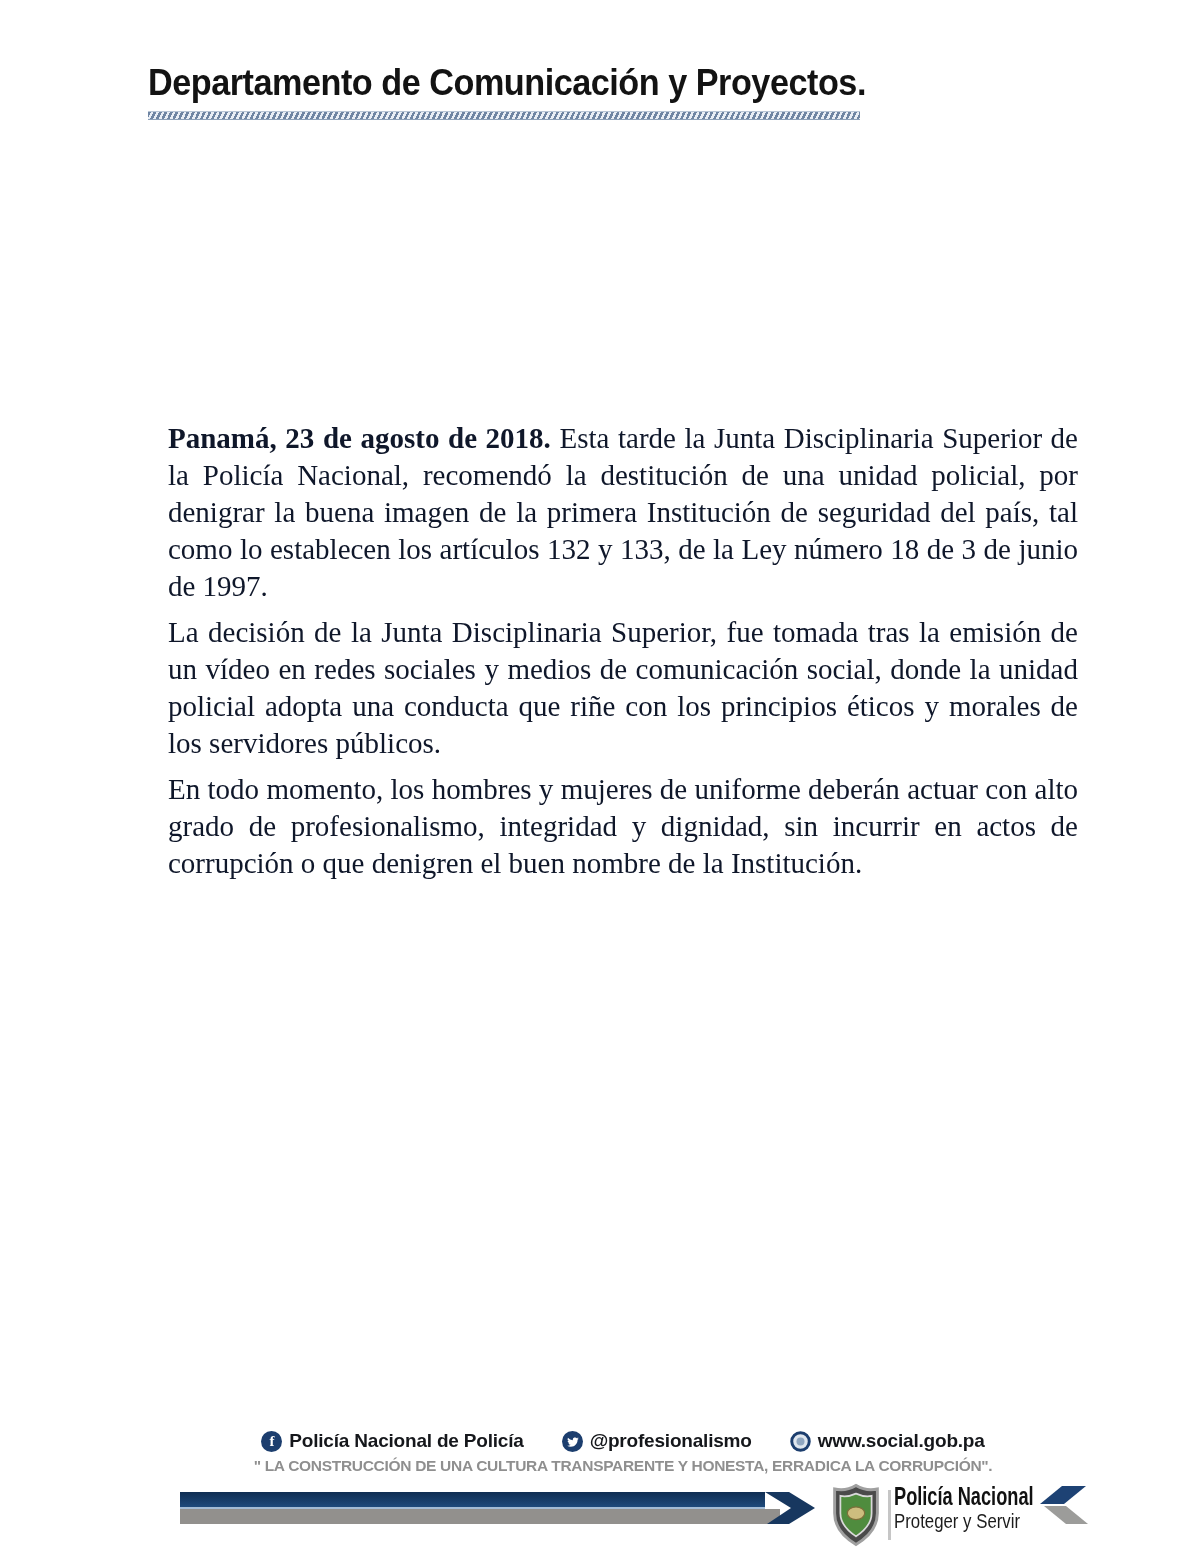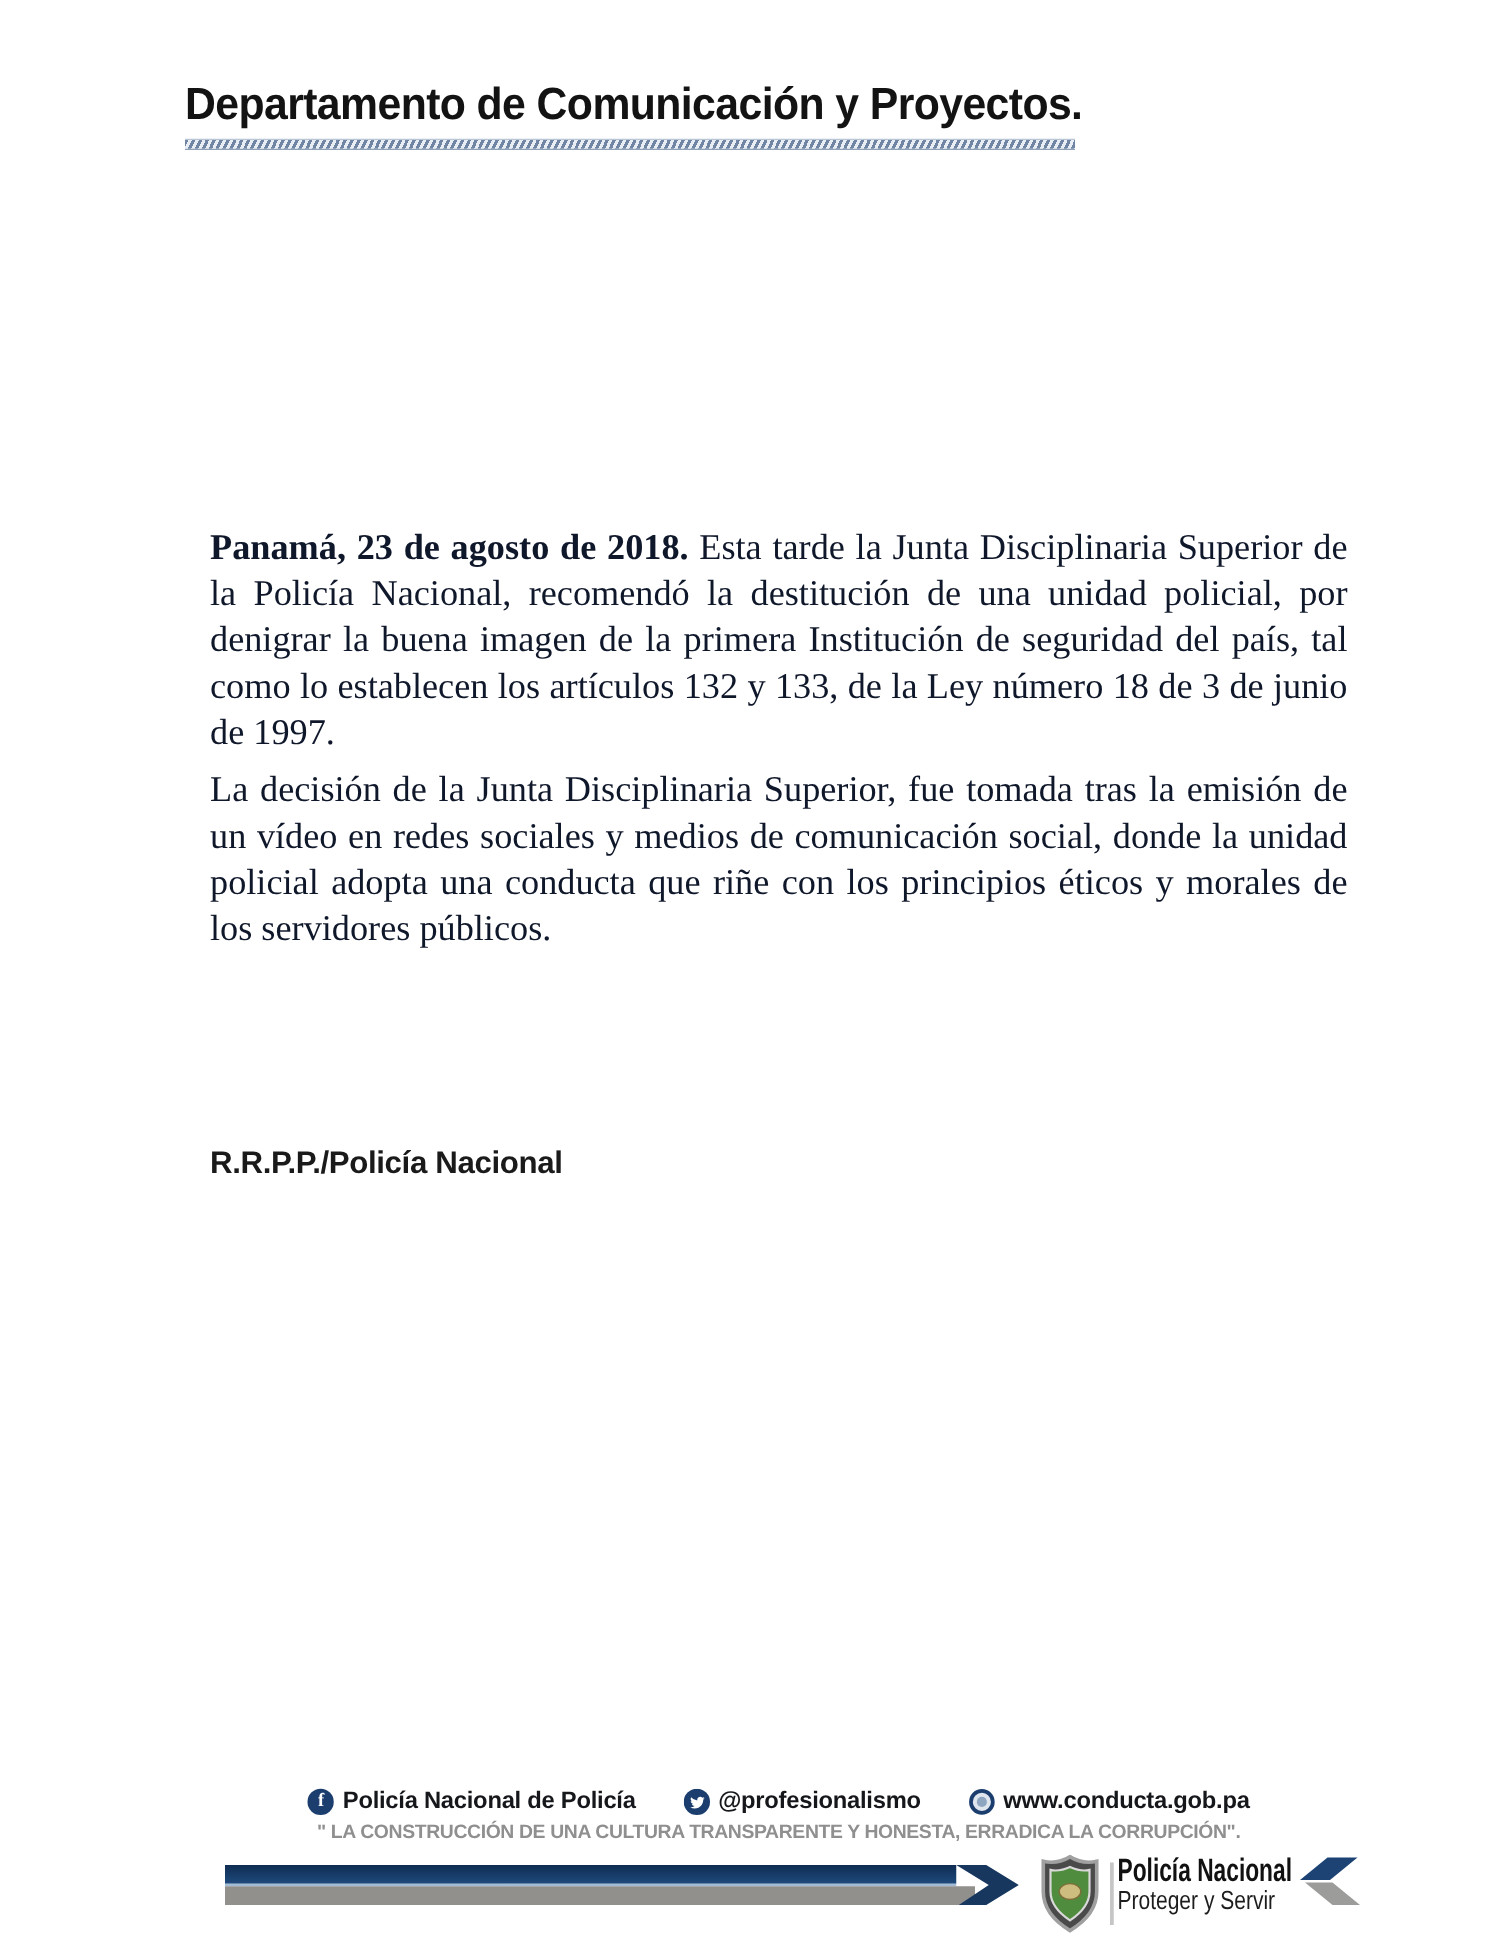--- a/index.html
+++ b/index.html
@@ -211,42 +211,42 @@
 
 <div class="page">
 
   <div class="dept-header">Departamento de Comunicación y Proyectos.</div>
   <div class="header-rule"></div>
 
 
   <div class="doc-body">
     <p><span class="lead-bold">Panamá, 23 de agosto de 2018.</span><span> Esta tarde la Junta Disciplinaria Superior de la Policía Nacional, recomendó la destitución de una unidad policial, por denigrar la buena imagen de la primera Institución de seguridad del país, tal como lo establecen los artículos 132 y 133, de la Ley número 18 de 3 de junio de 1997.</span></p>
     <p>La decisión de la Junta Disciplinaria Superior, fue tomada tras la emisión de un vídeo en redes sociales y medios de comunicación social, donde la unidad policial adopta una conducta que riñe con los principios éticos y morales de los servidores públicos.</p>
+    <p>En todo momento, los hombres y mujeres de uniforme deberán actuar con alto grado de profesionalismo, integridad y dignidad, sin incurrir en actos de corrupción o que denigren el buen nombre de la Institución.</p>
   </div>
 
-  <div class="signature">R.R.P.P./Policía Nacional</div>
 
   <div class="footer-social">
     <div class="social-item">
       <span class="circle-icon">f</span>
       <span>Policía Nacional de Policía</span>
     </div>
     <div class="social-item">
       <svg width="21" height="21" viewBox="0 0 24 24">
         <circle cx="12" cy="12" r="12" fill="#1c3e6e"></circle>
         <path fill="#ffffff" d="M19.1 8.6c-.5.22-1 .37-1.55.44.56-.33.98-.86 1.18-1.49-.52.31-1.1.54-1.72.66a2.72 2.72 0 0 0-4.7 1.86c0 .21.02.42.07.62a7.7 7.7 0 0 1-5.6-2.84 2.72 2.72 0 0 0 .84 3.63 2.7 2.7 0 0 1-1.23-.34v.03c0 1.32.94 2.42 2.18 2.67-.23.06-.47.1-.72.1-.17 0-.34-.02-.5-.05a2.72 2.72 0 0 0 2.54 1.89 5.46 5.46 0 0 1-3.37 1.16c-.22 0-.43-.01-.64-.04a7.7 7.7 0 0 0 4.17 1.22c5 0 7.74-4.15 7.74-7.74l-.01-.35c.53-.38.99-.86 1.32-1.43z"></path>
       </svg>
       <span>@profesionalismo</span>
     </div>
     <div class="social-item">
       <svg width="21" height="21" viewBox="0 0 24 24">
         <circle cx="12" cy="12" r="10" fill="#dfe6ee" stroke="#1c3e6e" stroke-width="3.4"></circle>
         <circle cx="12" cy="12" r="4.6" fill="#8fa6c0"></circle>
       </svg>
-      <span>www.conducta.gob.pa</span>
+      <span>www.social.gob.pa</span>
     </div>
   </div>
 
   <div class="footer-slogan">" LA CONSTRUCCIÓN DE UNA CULTURA TRANSPARENTE Y HONESTA, ERRADICA LA CORRUPCIÓN".</div>
 
   <div class="bottom-banner">
     <div class="bar-blue"></div>
     <div class="bar-gray"></div>
     <svg class="banner-arrow" width="54" height="32" viewBox="0 0 54 32">
       <polygon points="0,0 24,0 50,16 24,32 2,32 26,16" fill="#17375f"></polygon>

